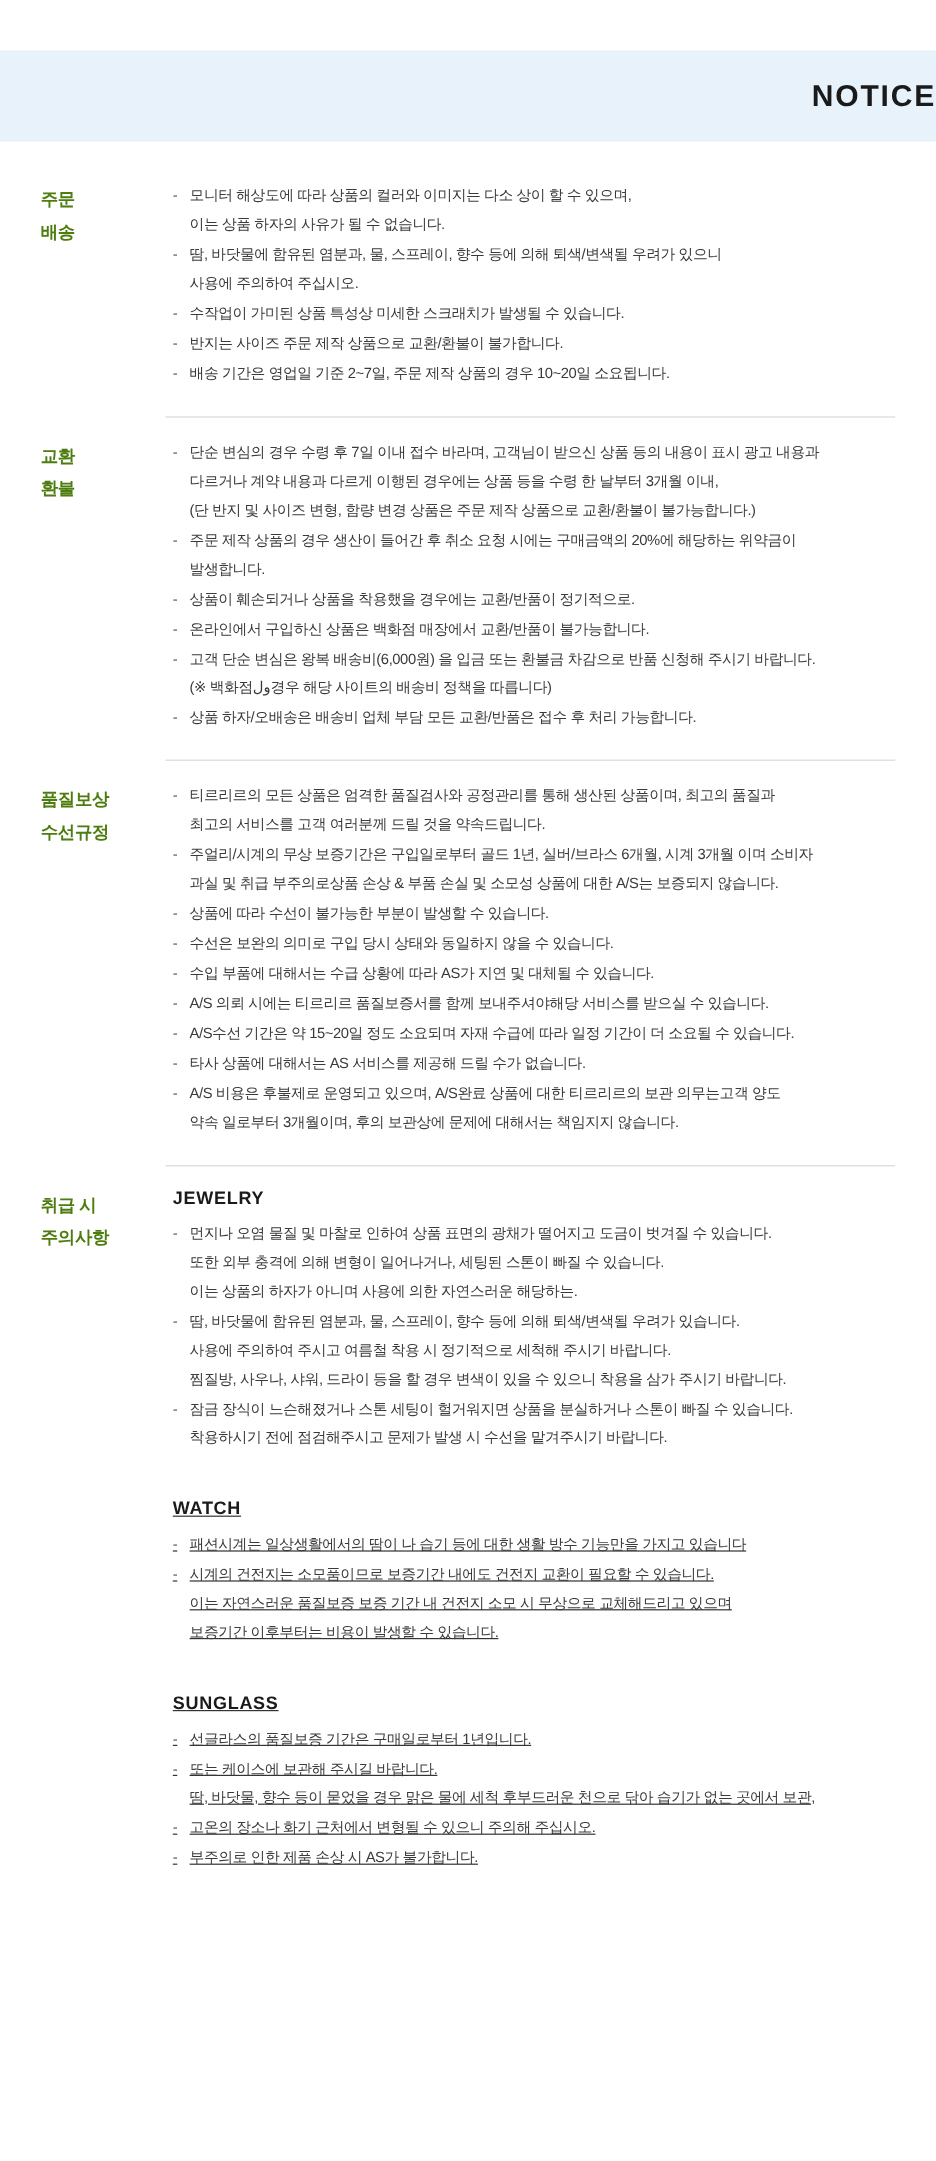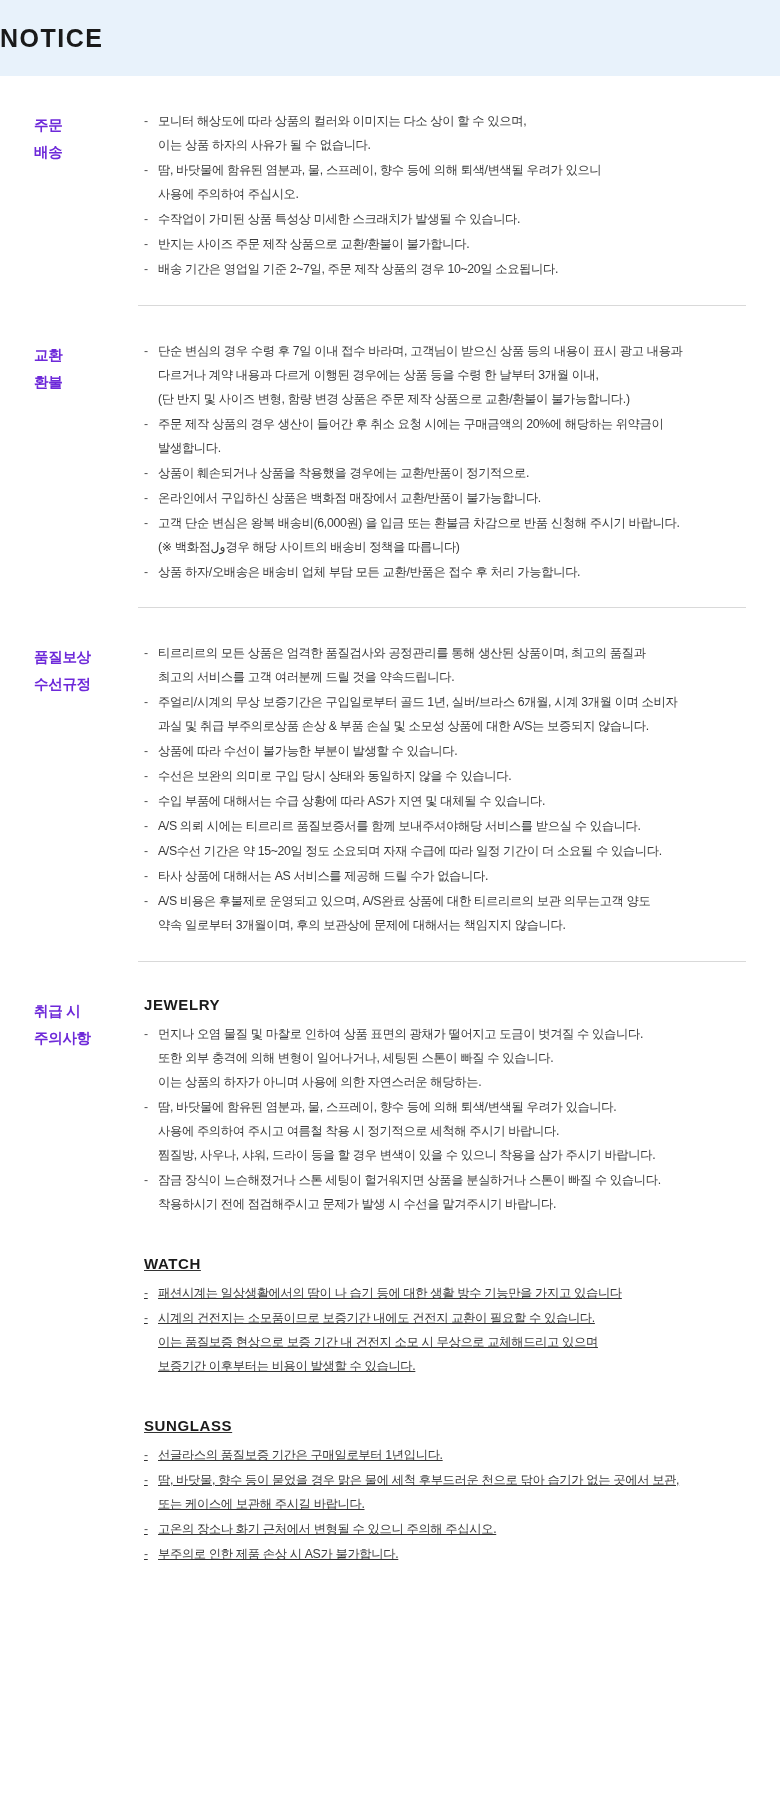--- a/index.html
+++ b/index.html
@@ -19,53 +19,54 @@
     position: relative;
     box-sizing: border-box;
     background: #ffffff;
   }
   
   .notice-header {
     background: #e8f2fb;
     height: 76px;
     display: flex;
     align-items: center;
-    justify-content: flex-start;
+    justify-content: flex-end;
+    margin-top: 42px;
   }
   .notice-header .title {
     font-size: 25px;
     font-weight: bold;
     letter-spacing: 1.5px;
     color: #1a1a1a;
   }
   
   .section {
     display: flex;
     padding: 0 34px 0 34px;
     box-sizing: border-box;
   }
   .section-head {
     width: 104px;
     flex: 0 0 104px;
     padding-top: 2px;
     font-size: 14.5px;
     font-weight: bold;
-    color: #6d28d9;
+    color: #4d7c0f;
     line-height: 1.85;
     letter-spacing: -0.3px;
   }
   .section-head span {
     display: block;
   }
   .section-body {
     flex: 1 1 auto;
     padding-left: 6px;
   }
   .sec-sp-top-1 { margin-top: 34px; }
-  .sec-sp-top-2 { margin-top: 34px; justify-content: space-between; }
+  .sec-sp-top-2 { margin-top: 18px; justify-content: space-between; }
 
   .list { margin: 0; padding: 0; list-style: none; }
   .list li {
     display: flex;
     font-size: 12.3px;
     line-height: 1.95;
     color: #3a3a3a;
     letter-spacing: -0.35px;
     margin-bottom: 1px;
   }
@@ -311,40 +312,40 @@
               <li>
                 <span class="dash">-</span>
                 <span class="txt">
                   <span class="ln">패션시계는 일상생활에서의 땀이 나 습기 등에 대한 생활 방수 기능만을 가지고 있습니다</span>
                 </span>
               </li>
               <li>
                 <span class="dash">-</span>
                 <span class="txt">
                   <span class="ln">시계의 건전지는 소모품이므로 보증기간 내에도 건전지 교환이 필요할 수 있습니다.</span>
-                  <span class="ln">이는 품질보증 현상으로 보증 기간 내 건전지 소모 시 무상으로 교체해드리고 있으며</span>
+                  <span class="ln">이는 자연스러운 품질보증 보증 기간 내 건전지 소모 시 무상으로 교체해드리고 있으며</span>
                   <span class="ln">보증기간 이후부터는 비용이 발생할 수 있습니다.</span>
                 </span>
               </li>
             </ul>
           </div>
           <div class="subgroup">
             <div class="subhead">SUNGLASS</div>
             <ul class="list">
               <li>
                 <span class="dash">-</span>
                 <span class="txt">
                   <span class="ln">선글라스의 품질보증 기간은 구매일로부터 1년입니다.</span>
                 </span>
               </li>
               <li>
                 <span class="dash">-</span>
                 <span class="txt">
+                  <span class="ln">또는 케이스에 보관해 주시길 바랍니다.</span>
                   <span class="ln">땀, 바닷물, 향수 등이 묻었을 경우 맑은 물에 세척 후부드러운 천으로 닦아 습기가 없는 곳에서 보관,</span>
-                  <span class="ln">또는 케이스에 보관해 주시길 바랍니다.</span>
                 </span>
               </li>
               <li>
                 <span class="dash">-</span>
                 <span class="txt">
                   <span class="ln">고온의 장소나 화기 근처에서 변형될 수 있으니 주의해 주십시오.</span>
                 </span>
               </li>
               <li>
                 <span class="dash">-</span>

